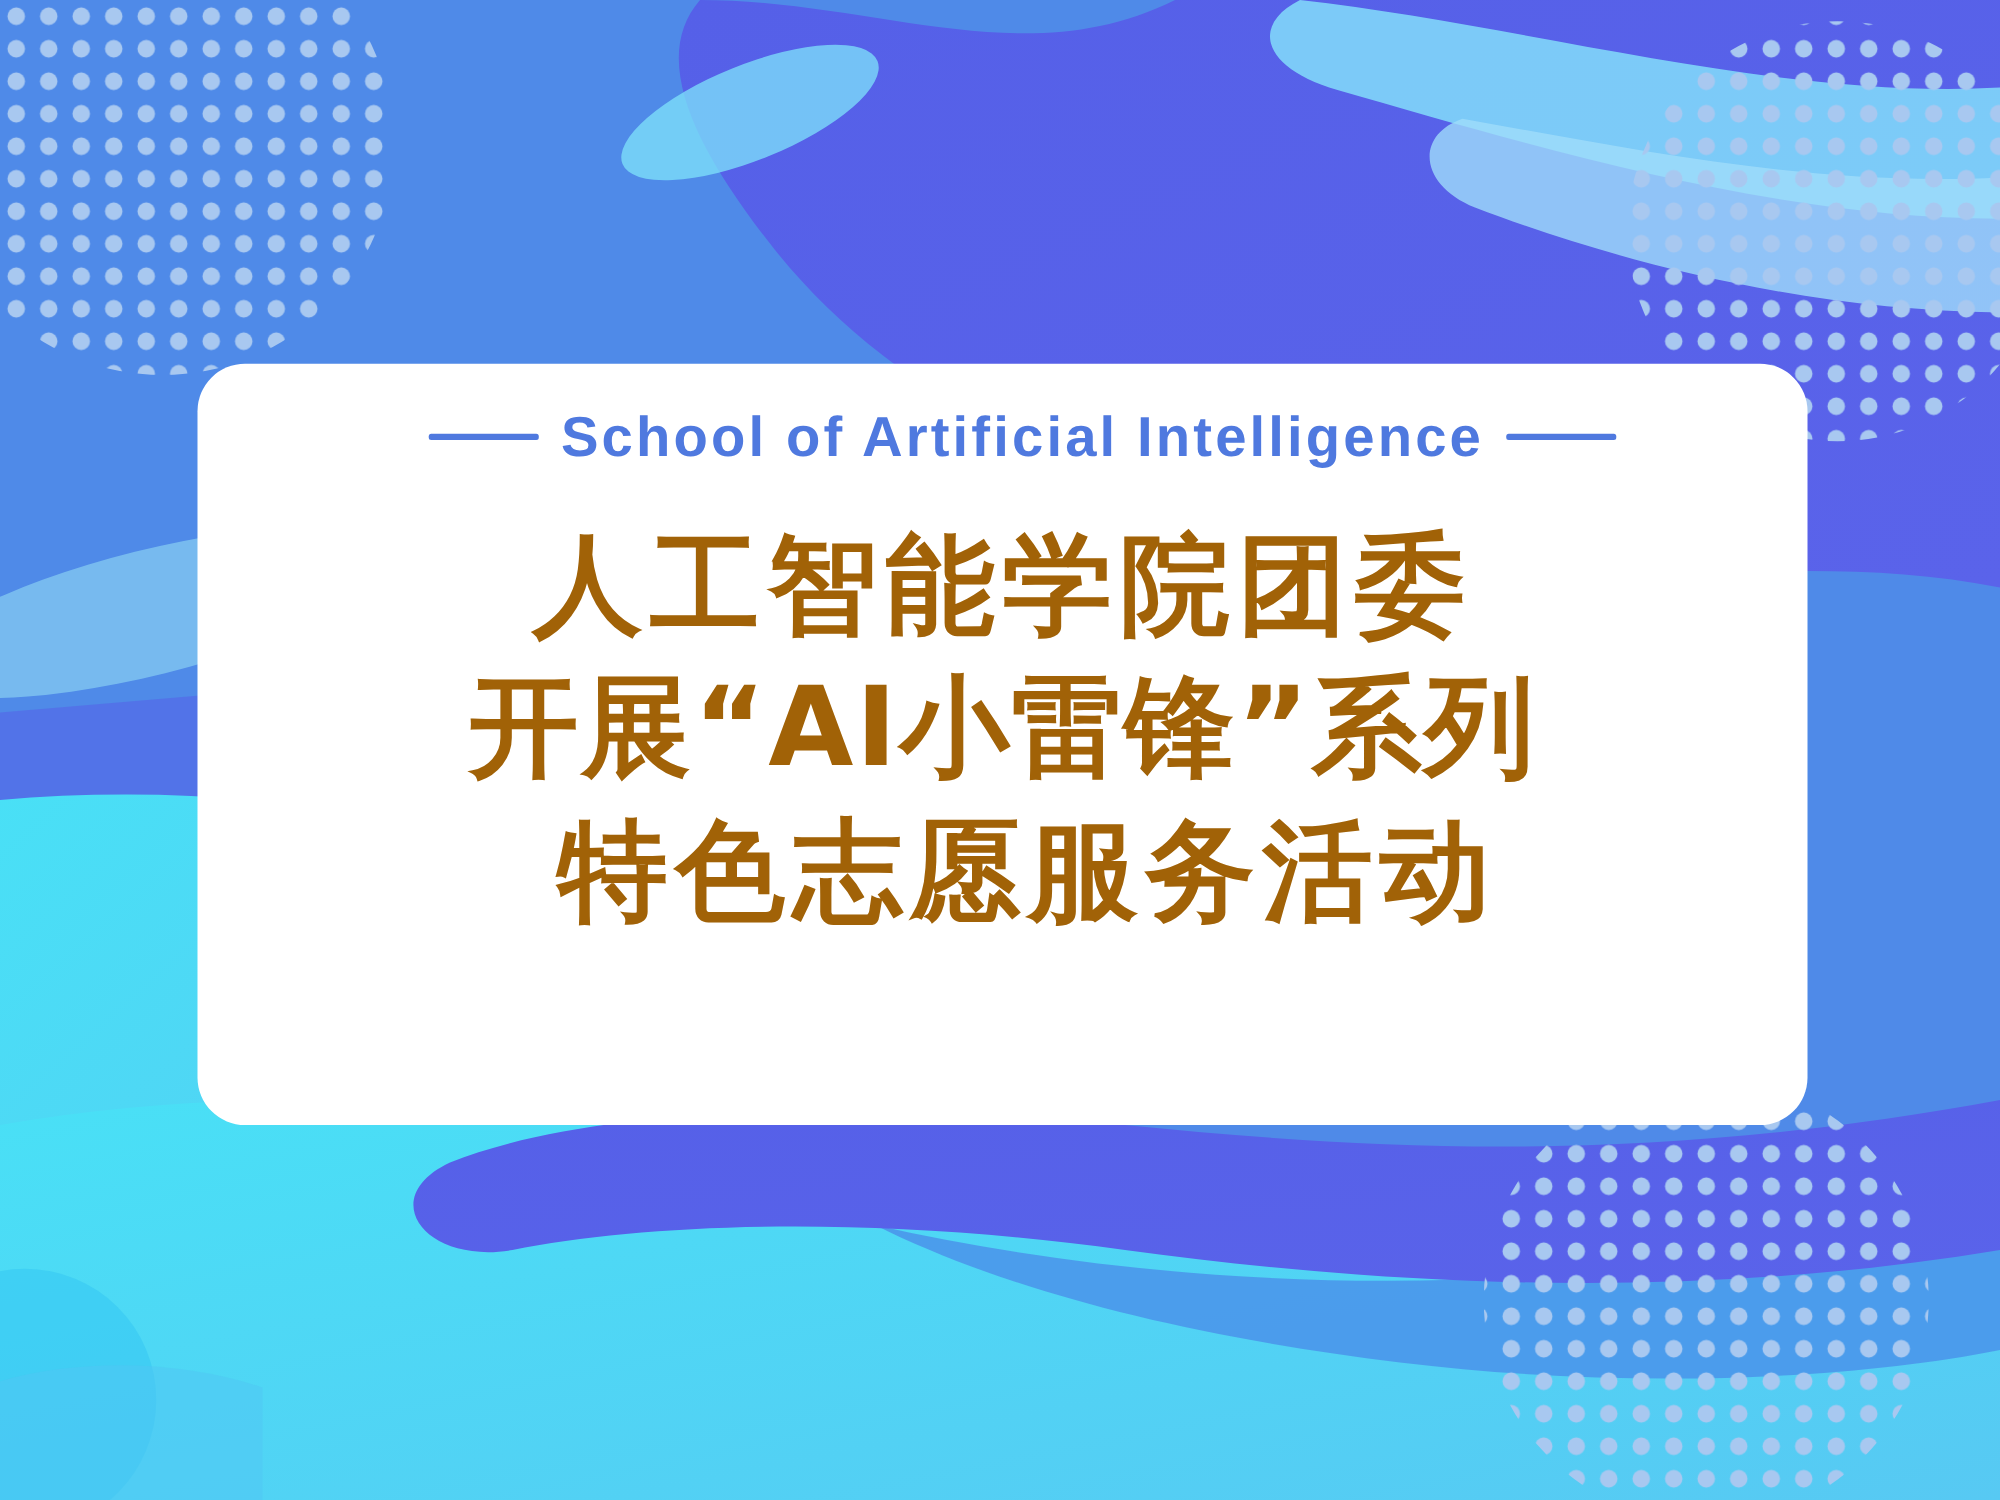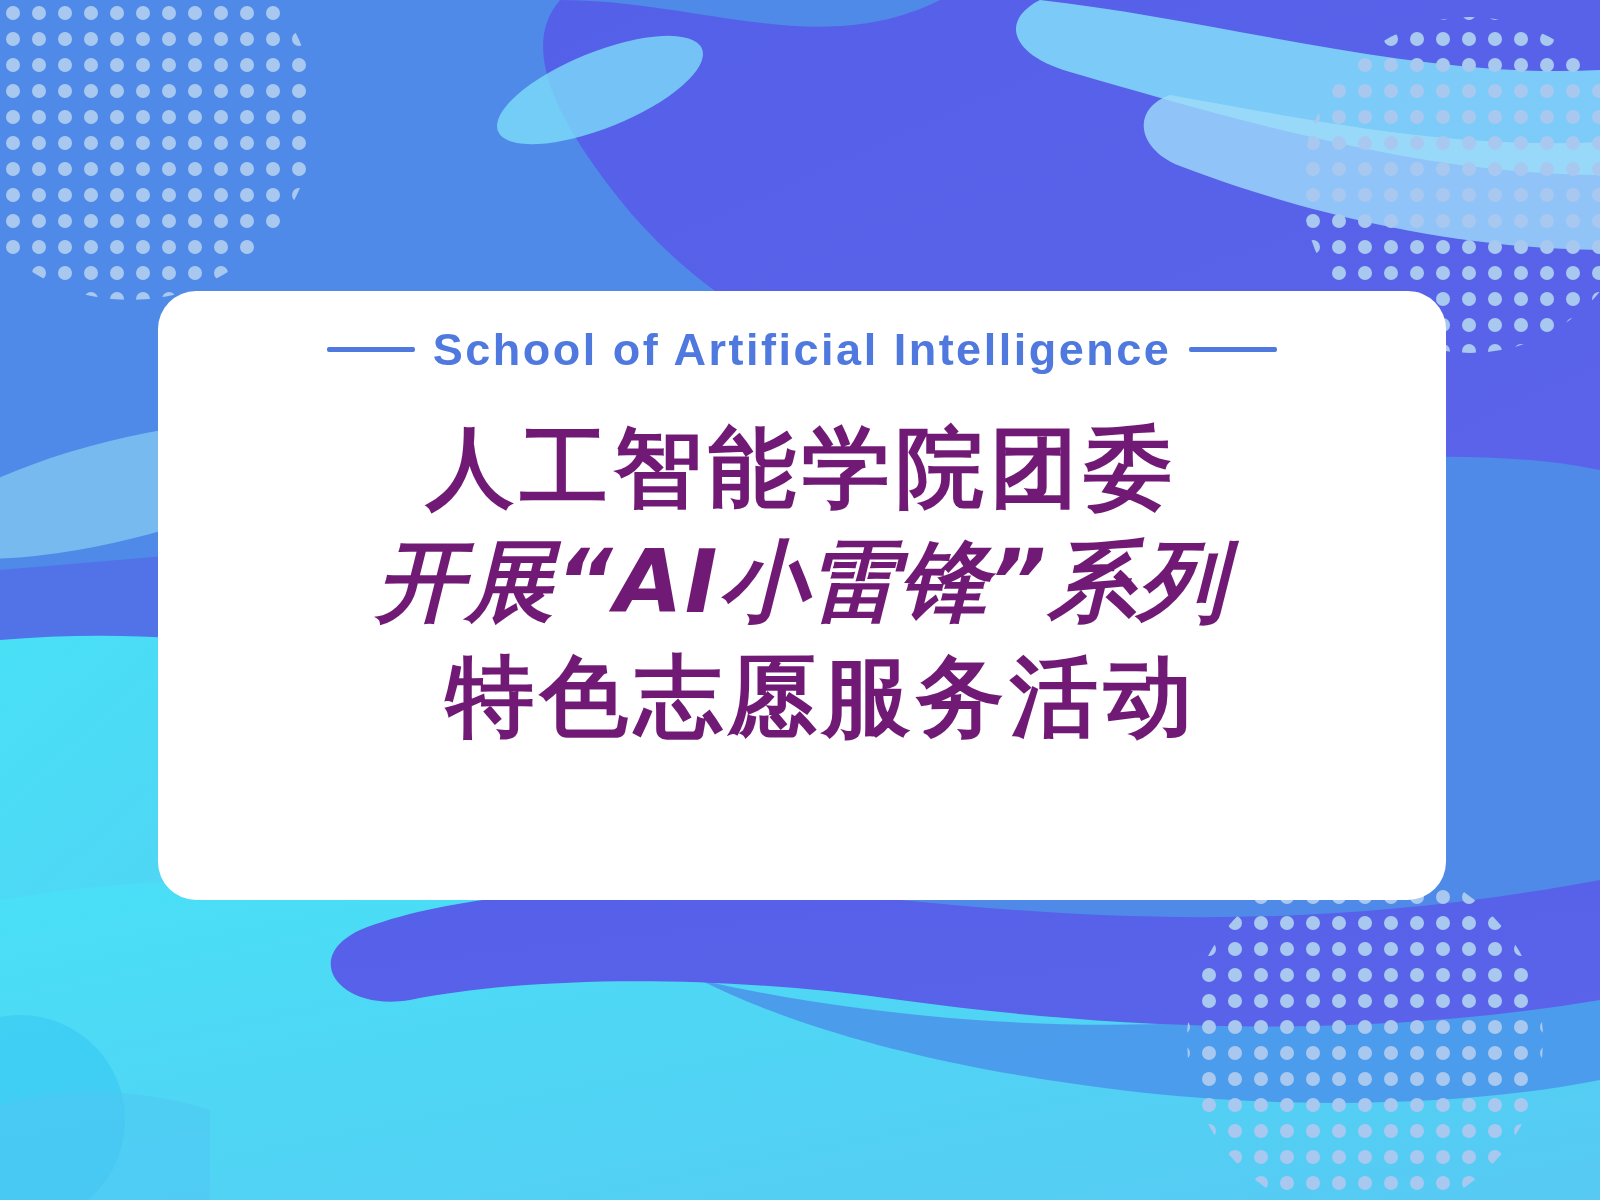--- a/index.html
+++ b/index.html
@@ -23,21 +23,21 @@
     left:158px; top:291px;
     width:1288px; height:609px;
     background:#ffffff;
     border-radius:38px;
     z-index:5;
   }
 
   
   #eyebrow {
     position:absolute;
-    left:0; top:36px;
+    left:16px; top:36px;
     width:100%;
     display:flex;
     align-items:center;
     justify-content:center;
     gap:18px;
   }
   .rule {
     display:block;
     width:88px; height:5px;
     background:#4f79df;
@@ -55,28 +55,28 @@
 
   
   #headline {
     position:absolute;
     left:0; top:120px;
     width:100%;
     text-align:center;
   }
   .cn-line {
     font-family:"DejaVu Sans", sans-serif;
-    color:#701a75;
+    color:#a16207;
     font-weight:700;
     line-height:1.30;
     white-space:nowrap;
     letter-spacing:6px;
   }
   .cn-1 { font-size:88px; }
-  .cn-2 { font-size:88px; letter-spacing:2px;font-style:italic; }
+  .cn-2 { font-size:88px; letter-spacing:2px; }
   .cn-3 { font-size:88px;padding-left:40px; }
 </style>
 </head>
 <body>
 
 <div id="poster">
 
   <svg id="bg-svg" class="layer" viewBox="0 0 1600 1200" preserveAspectRatio="none">
     <defs>
 

